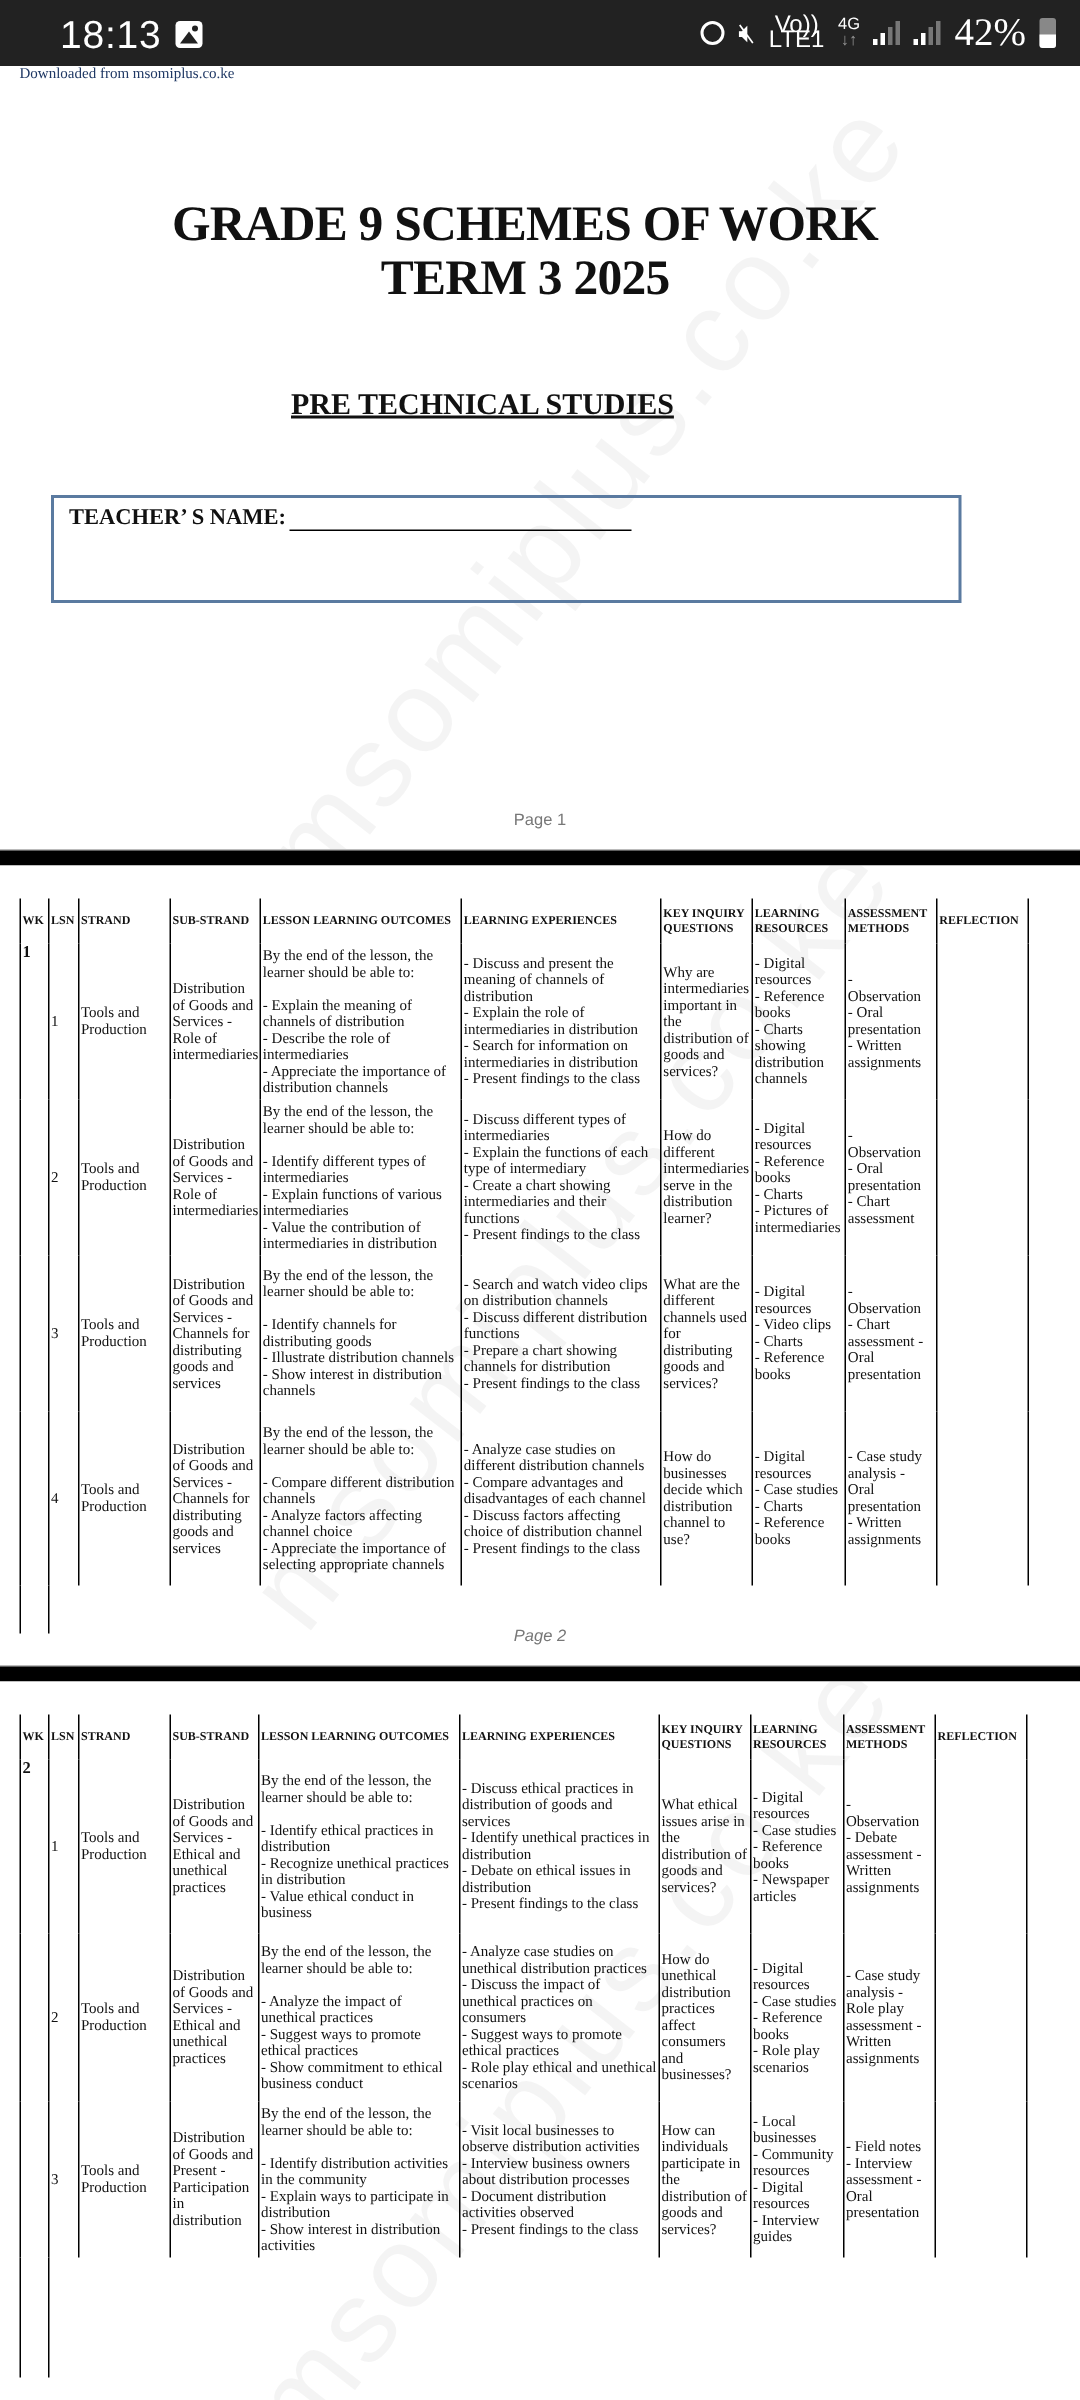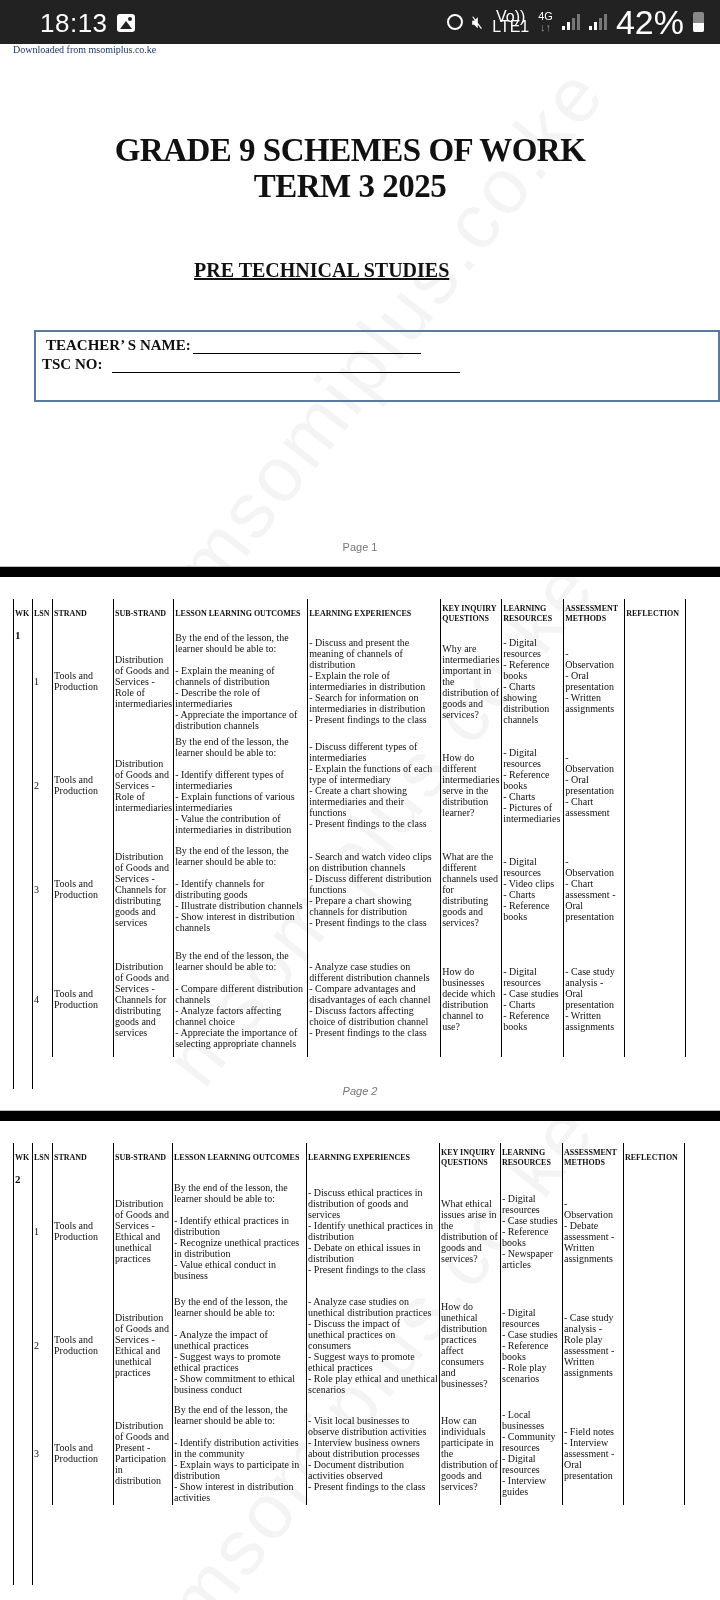--- a/index.html
+++ b/index.html
@@ -10,33 +10,33 @@
   .sb-img::after { content:""; position:absolute; left:3px; bottom:3px; width:0; height:0; border-left:6px solid transparent; border-right:6px solid transparent; border-bottom:8px solid #222; }
   .sb-img::before { content:""; position:absolute; right:3px; top:3px; width:4px; height:4px; border-radius:50%; background:#222; }
   .sb-right { position:absolute; right:16px; top:6px; height:32px; display:flex; align-items:center; gap:9px; font-size:14px; }
   .sb-alarm { width:16px; height:16px; border:2.5px solid #fff; border-radius:50%; box-sizing:border-box; position:relative; }
   .sb-mute { font-size:18px; }
   .sb-volte { font-size:16px; line-height:10px; text-align:center; }
   .sb-4g { font-size:11px; line-height:11px; text-align:center; }
   .sb-sig { display:flex; align-items:flex-end; gap:2px; height:16px; }
   .sb-sig span { width:3px; background:#fff; display:block; }
   .sb-sig span.dim { background:#777; }
-  .sb-batt-pct { font-size:34px; }
+  .sb-batt-pct { font-size:26px;font-family:Liberation Serif, serif; }
   .sb-batt { width:11px; height:20px; border-radius:2px; background:#888; position:relative; }
   .sb-batt::after { content:""; position:absolute; left:0; bottom:0; width:11px; height:9px; background:#fff; border-radius:0 0 2px 2px; }
 
   .page { position:absolute; left:0; width:720px; background:#fff; overflow:hidden; }
   .page-sep { position:absolute; left:0; width:720px; height:10px; background:#000; border-top:1px solid #bbb; }
   .page-label { position:absolute; left:0; width:720px; text-align:center; font-family:"Liberation Sans", sans-serif; font-size:11px; color:#777; }
   .watermark { position:absolute; font-family:"Liberation Sans", sans-serif; font-size:78px; color:rgba(0,0,0,0.045); transform:rotate(-52deg); white-space:nowrap; pointer-events:none; letter-spacing:4px; }
 
   .dl-link { position:absolute; left:13px; top:54px; font-size:10px; color:#1f3864; }
   .title { position:absolute; left:0; width:700px; top:132px; text-align:center; font-weight:bold; font-size:33px; line-height:36px; letter-spacing:-0.5px; }
   .subject { position:absolute; left:194px; top:259px; font-weight:bold; font-size:20px; text-decoration:underline; }
-  .teacher-box { position:absolute; left:34px; top:330px; width:686px; height:72px; border:2px solid #5a7aa0; box-sizing:border-box; }
+  .teacher-box { position:absolute; left:34px; top:330px; width:607px; height:72px; border:2px solid #5a7aa0; box-sizing:border-box; }
   .tb-line { position:absolute; font-weight:bold; font-size:15px; white-space:nowrap; }
   .tb-underline { display:inline-block; border-bottom:1px solid #000; vertical-align:bottom; margin-left:2px; }
 
   table.sow { position:absolute; left:13px; border-collapse:collapse; table-layout:fixed; font-size:10px; line-height:11px;padding-left:20px; }
   table.sow th { font-weight:bold; font-size:8px; line-height:10px; text-align:left; vertical-align:middle; padding:2px 1px; height:26px; }
   table.sow td { vertical-align:middle; padding:1px 1px; }
   table.sow th, table.sow td { border-left:1.5px solid #000; }
   table.sow th:last-child, table.sow td:last-child { border-right:1.5px solid #000; }
   .lines { white-space:pre-line;margin-top:28px; }
   .wk { font-weight:bold; font-size:11px; vertical-align:top !important; }
@@ -74,23 +74,20 @@
   <div class="dl-link" style="top:0;">Downloaded from msomiplus.co.ke</div>
   <div class="title" style="top:88px;">
     <div>GRADE 9 SCHEMES OF WORK</div>
     <div>TERM 3 2025</div>
   </div>
   <div class="subject" style="top:215px;">PRE TECHNICAL STUDIES</div>
   <div class="teacher-box" style="top:286px;">
     <div class="tb-line" style="left:10px; top:4px;">
       <span>TEACHER’ S NAME:</span><span class="tb-underline" style="width:228px;">&nbsp;</span>
     </div>
-    <div class="tb-line" style="left:6px; top:23px;">
-      <span>TSC NO:</span>&nbsp;&nbsp;<span class="tb-underline" style="width:348px;">&nbsp;</span>
-    </div>
   </div>
   <div class="page-label" style="top:497px;">Page 1</div>
 </div>
 <div class="page-sep" style="top:566px;"></div>
 
 <div class="page" style="top:577px; height:533px;">
   <div class="watermark" style="left:60px; top:200px;">msomiplus.co.ke</div>
   <table class="sow" style="top:22px;">
     <colgroup>
       <col style="width:19px">

